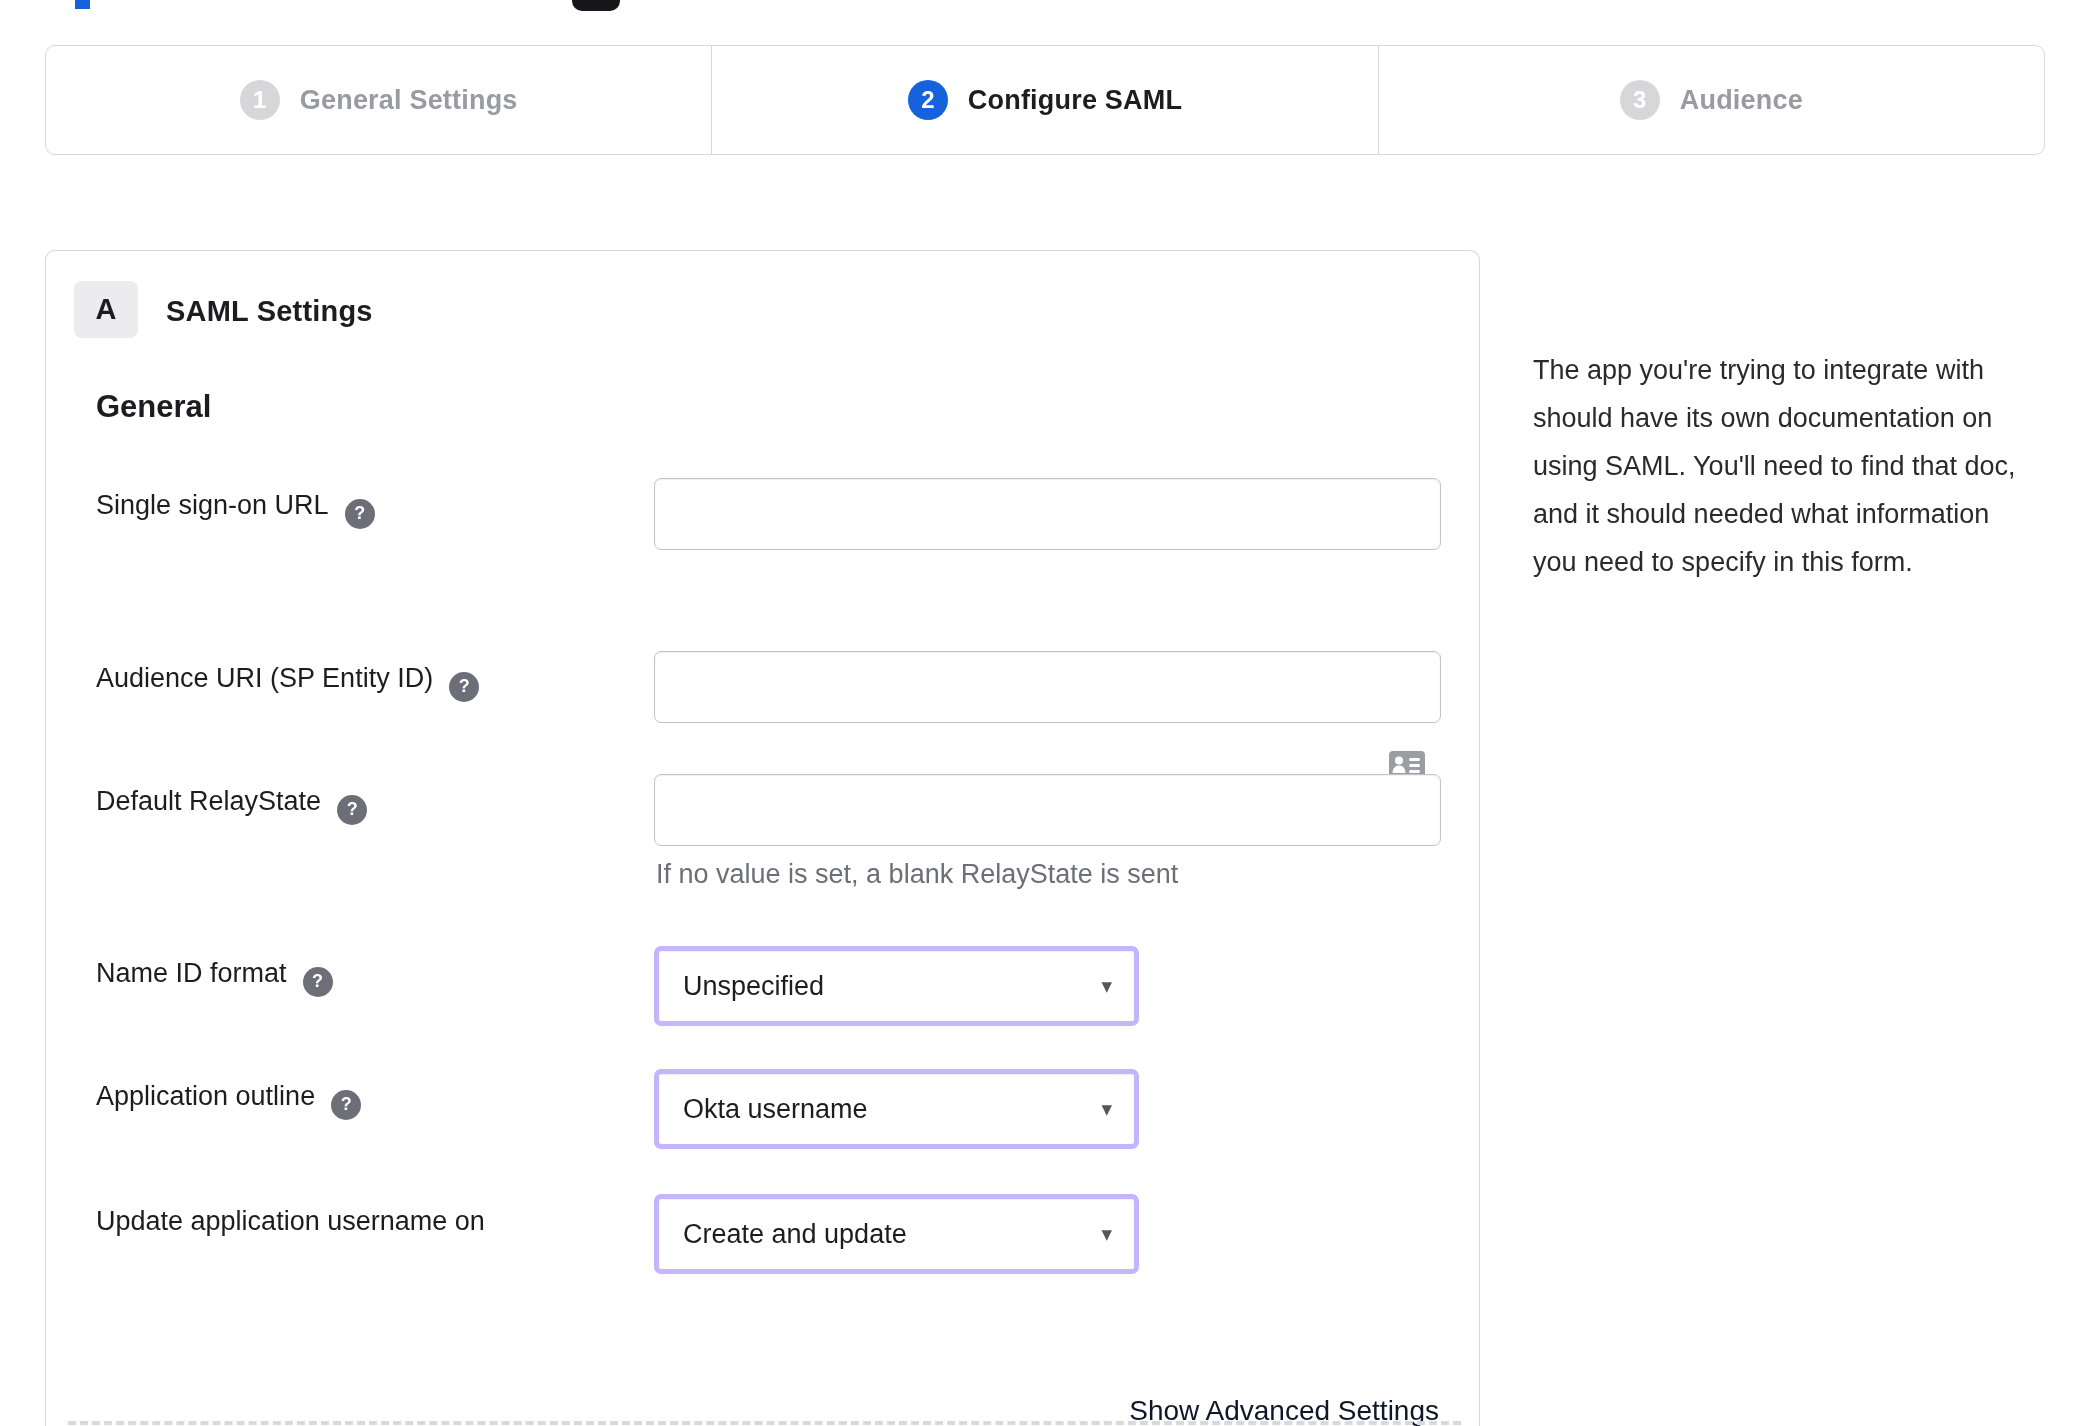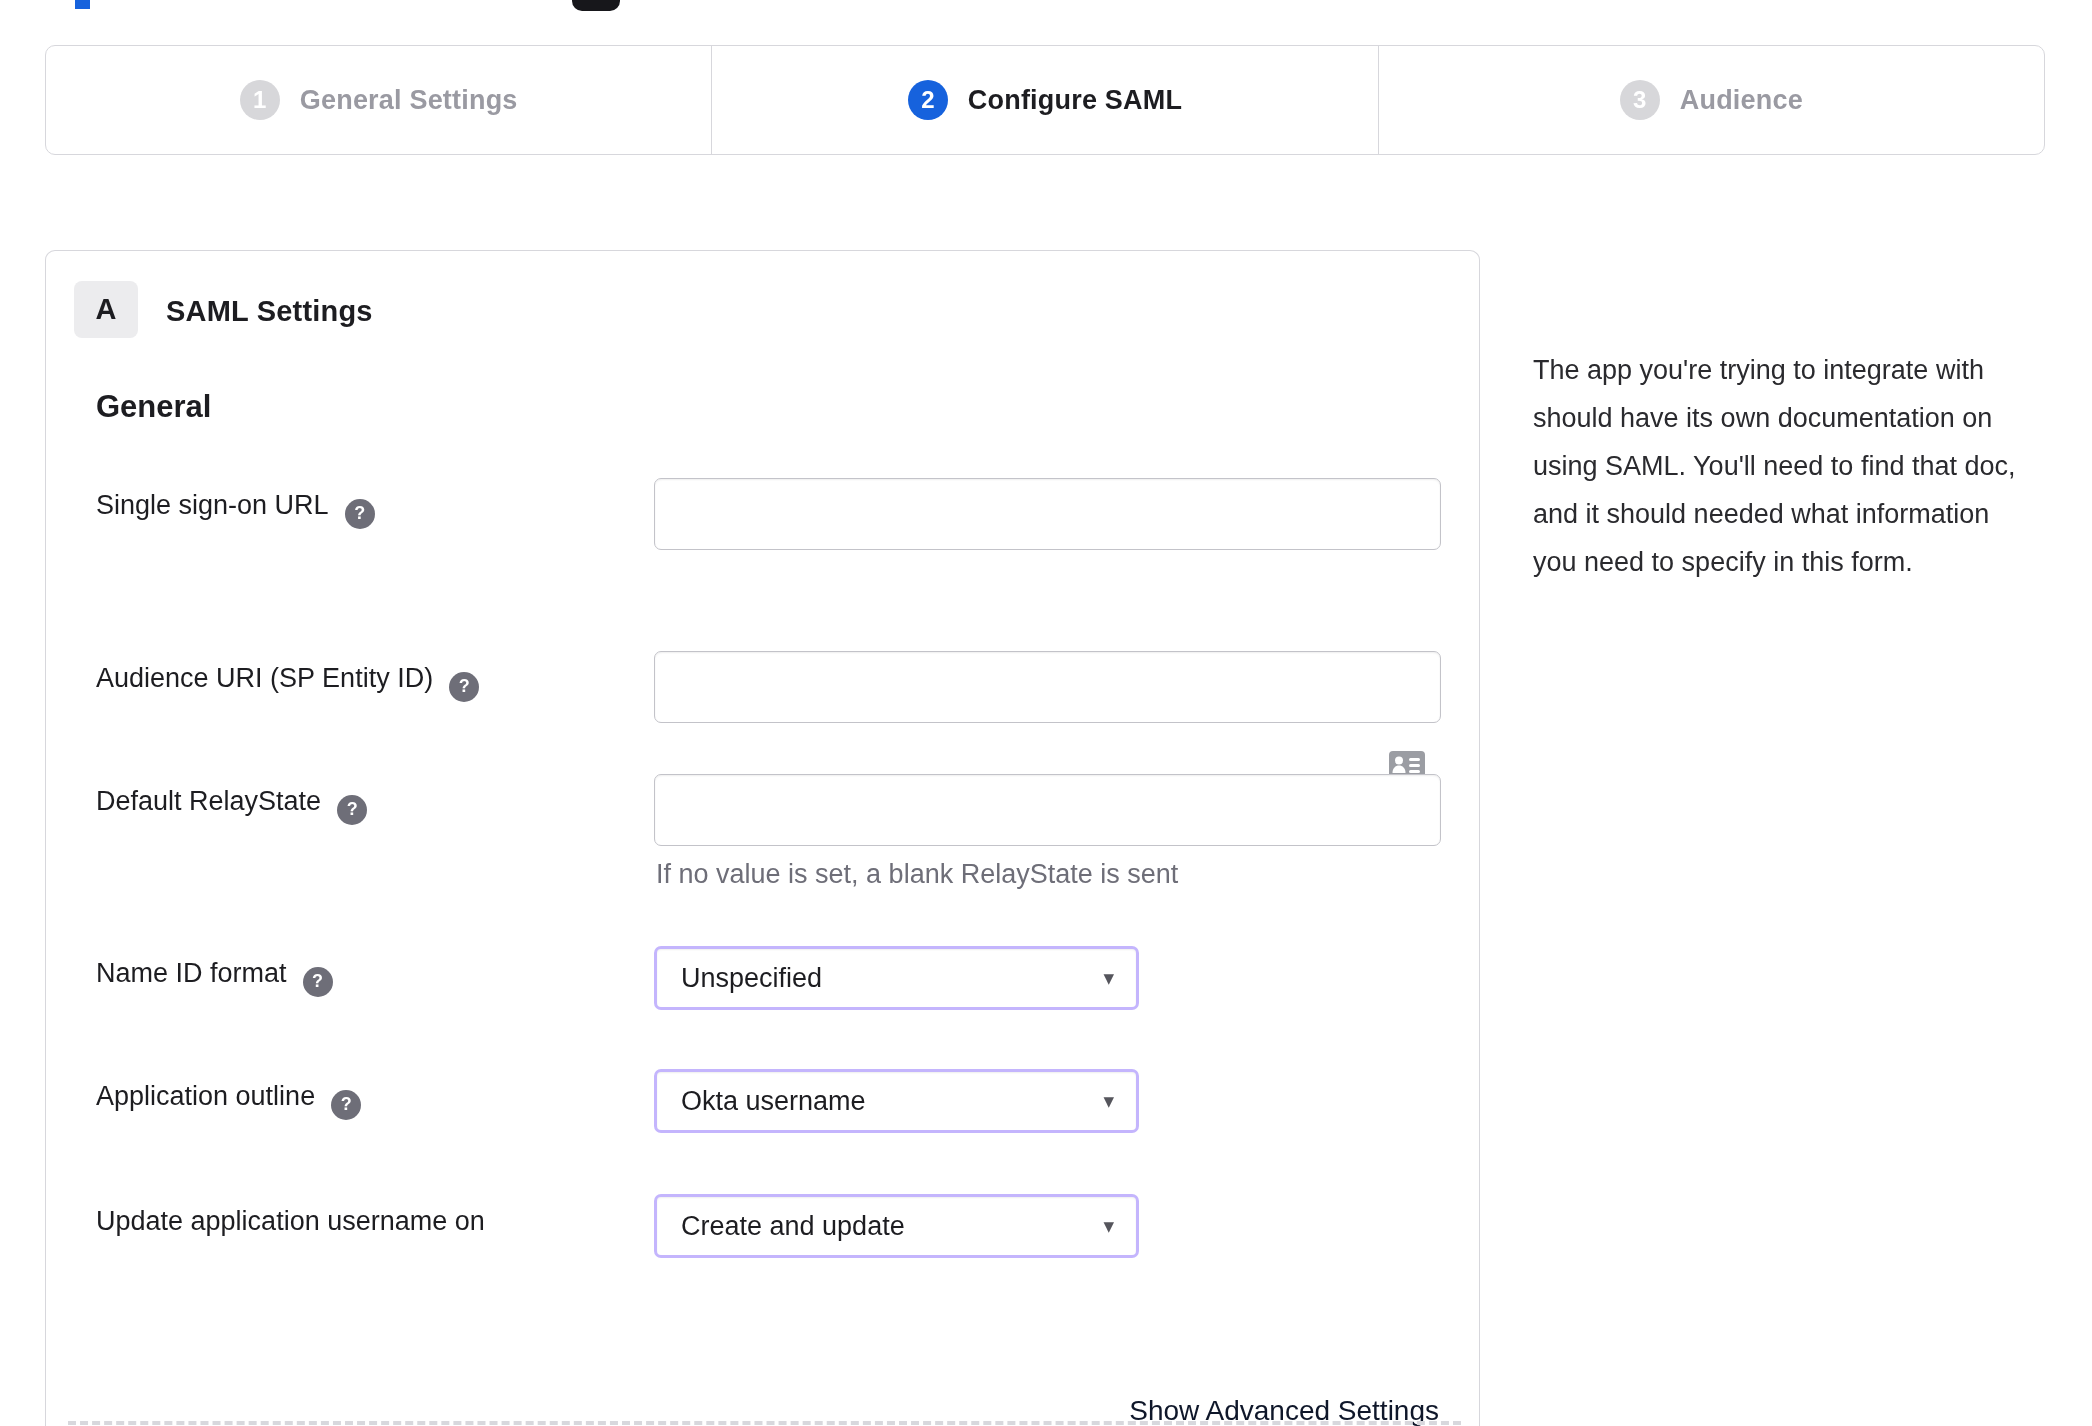--- a/index.html
+++ b/index.html
@@ -33,22 +33,22 @@
   #group-heading { left:50px; top:138px; font-weight:bold; font-size:31px; }
 
   .field-label { font-size:27px; color:#1d1d21; white-space:nowrap; }
   .help-icon { display:inline-flex; width:30px; height:30px; border-radius:50%; background:#6e6e78;
                color:#ffffff; font-size:18px; font-weight:bold; align-items:center; justify-content:center;
                margin-left:16px; vertical-align:-5px; }
 
   .text-input { position:absolute; left:608px; width:787px; height:72px; background:#fff;
                 border:1px solid #c3c3c9; border-radius:7px; box-shadow:inset 0 1px 2px rgba(0,0,0,0.07);
                 font-size:27px; font-family:"Liberation Sans", sans-serif; padding:0 70px 0 24px; color:#1d1d21; }
-  .select-box { position:absolute; left:608px; width:485px; height:64px; background:#fff;
-                border:3px solid #c4b5fd; border-radius:7px; box-shadow:inset 0 1px 2px rgba(0,0,0,0.07);
+  .select-box { position:absolute; left:608px; width:485px; height:80px; background:#fff;
+                border:5px solid #c4b5fd; border-radius:7px; box-shadow:inset 0 1px 2px rgba(0,0,0,0.07);
                 display:flex; align-items:center; padding:0 24px; font-size:27px; color:#1d1d21;
                 cursor:pointer; }
   .select-caret { position:absolute; right:22px; top:50%; transform:translateY(-50%);
                   font-size:21px; color:#55555c; }
 
   #vcard-icon { position:absolute; left:1342px; top:499px; width:38px; height:29px; }
 
   #sso-checkbox { left:650px; top:558px; width:34px; height:34px; background:#1662dd;
                   border-radius:8px; display:flex; align-items:center; justify-content:center; cursor:pointer; }
   #sso-checkbox-label { left:709px; top:561px; font-size:28px; color:#1d1d21; }

